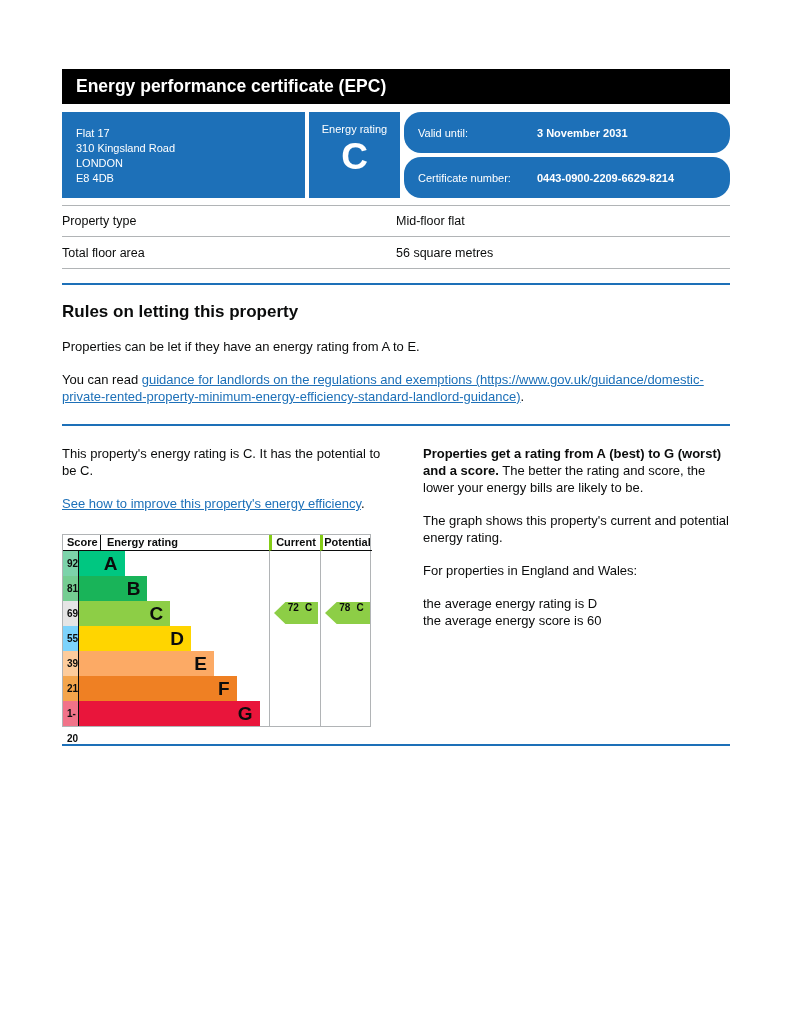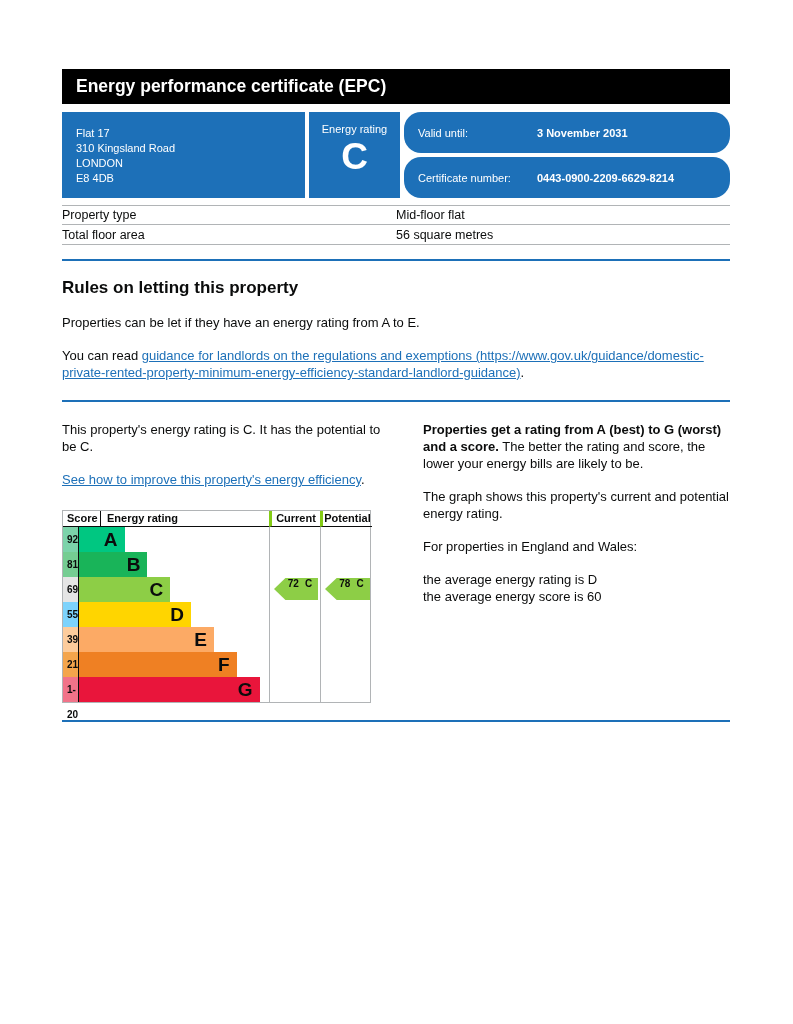--- a/index.html
+++ b/index.html
@@ -27,21 +27,21 @@
   .rating-box .rating-label { font-size: 11px; }
   .rating-box .rating-letter { font-size: 37px; font-weight: bold; line-height: 44px; }
   .meta-col { width: 326px; display: flex; flex-direction: column; gap: 4px; }
   .meta-box { height: 41px; display: flex; align-items: center; padding-left: 14px; font-size: 11px; border-radius: 17px; }
   .meta-box .meta-label { width: 119px; flex: none; }
   .meta-box .meta-value { font-weight: bold; }
 
   
   .prop-table { margin-top: 7px; }
   .prop-row {
-    display: flex; height: 20px; align-items: center;
+    display: flex; height: 32px; align-items: center;
     border-bottom: 1px solid #b1b4b6; font-size: 12.5px;
   }
   .prop-row:first-child { border-top: 1px solid #b1b4b6; }
   .prop-label { width: 50%; }
   .prop-value { width: 50%; }
 
   .rule-blue { height: 2px; background: #1d70b8; border: 0; }
   .rule-1 { margin-top: 14px; }
   .rule-2 { margin-top: 19px; }
   .rule-3 { margin-top: 17px; }

